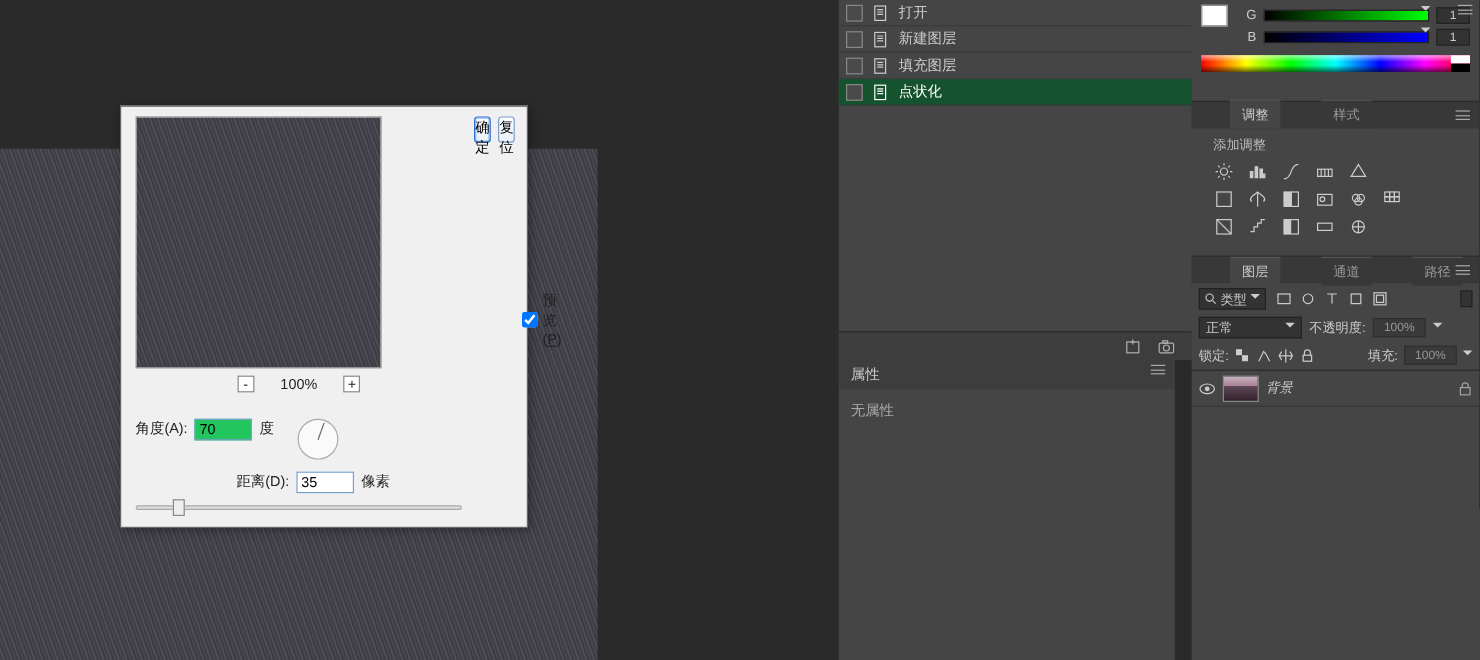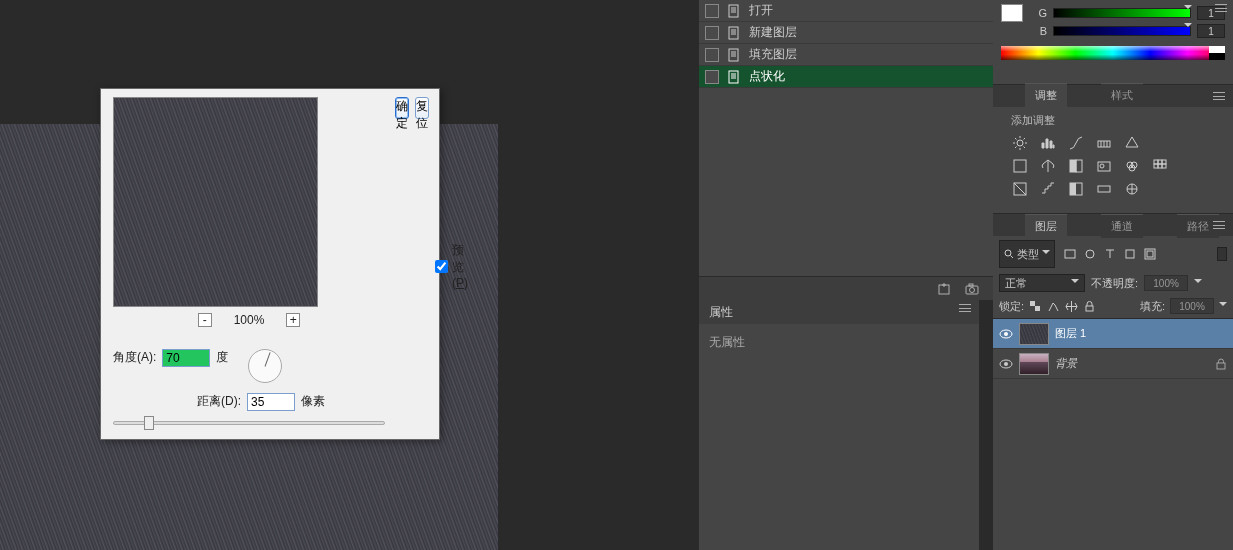--- a/index.html
+++ b/index.html
@@ -82,21 +82,21 @@
 .adj-body { padding: 6px 18px 10px; }
 .adj-title { font-size: 11px; color: #bbb; margin-bottom: 6px; }
 .adj-row { display: flex; gap: 11px; margin-bottom: 6px; }
 .adj-ico { width: 17px; height: 17px; display:flex; align-items:center; justify-content:center; }
 .adj-ico svg { width: 16px; height: 16px; stroke: #ccc; fill: none; }
 
 
 .layers-panel { border-top: 1px solid #2a2a2a; }
 .layers-tabs { height: 22px; background: #383838; display: flex; align-items: flex-start; font-size: 11px; position: relative;}
 .layers-opts { padding: 4px 6px; display: flex; align-items: center; gap: 4px; font-size: 11px; }
-.kind-sel { display:flex; align-items:center; gap:3px; background:#333; border:1px solid #222; height:28px; padding:0 4px;}
+.kind-sel { display:flex; align-items:center; gap:3px; background:#333; border:1px solid #222; height:18px; padding:0 4px;}
 .kind-icons { display: flex; gap: 6px; margin-left: 4px; }
 .kind-icons .ki { width: 14px; height: 14px; }
 .row2 { padding: 2px 6px 4px; display: flex; align-items: center; gap: 6px; font-size: 11px; }
 .mode-sel { width: 86px; height: 18px; background: #333; border: 1px solid #222; display: flex; align-items: center; padding: 0 5px; justify-content: space-between; }
 .pct-box { width: 44px; height: 16px; background: #333; border: 1px solid #222; text-align: center; line-height: 15px; font-size: 10px; opacity:.6;}
 .lock-row { padding: 2px 6px 4px; display: flex; align-items: center; gap: 5px; font-size: 11px; }
 .lock-icons { display: flex; gap: 5px; }
 .lock-icons .li { width: 13px; height: 13px; }
 
 .layer-list { border-top: 1px solid #2a2a2a; }
@@ -433,28 +433,20 @@
         <div class="li"><svg viewBox="0 0 13 13">
               <rect x="3" y="6" width="7" height="5" fill="none" stroke="#ccc"></rect>
               <path d="M4 6V4a2.5 2.5 0 0 1 5 0v2" fill="none" stroke="#ccc"></path>
             </svg></div>
       </div>
       <span style="margin-left:auto">填充:</span>
       <div class="pct-box">100%</div>
       <span class="chev"></span>
     </div>
     <div class="layer-list">
-      <div class="layer-item selected">
-        <div class="eye"><svg viewBox="0 0 14 14">
-              <ellipse cx="7" cy="7" rx="6" ry="4" fill="none" stroke="#fff"></ellipse>
-              <circle cx="7" cy="7" r="2" fill="#fff"></circle>
-            </svg></div>
-        <div class="thumb tex"></div>
-        <span>图层 1</span>
-      </div>
       <div class="layer-item">
         <div class="eye"><svg viewBox="0 0 14 14">
               <ellipse cx="7" cy="7" rx="6" ry="4" fill="none" stroke="#ccc"></ellipse>
               <circle cx="7" cy="7" r="2" fill="#ccc"></circle>
             </svg></div>
         <div class="thumb bg"></div>
         <span class="bg-name">背景</span>
         <div class="lock-ico-layer"><svg viewBox="0 0 12 12">
               <rect x="2" y="5" width="8" height="6" fill="none" stroke="#ccc"></rect>
               <path d="M3.5 5V3.5a2.5 2.5 0 0 1 5 0V5" fill="none" stroke="#ccc"></path>

